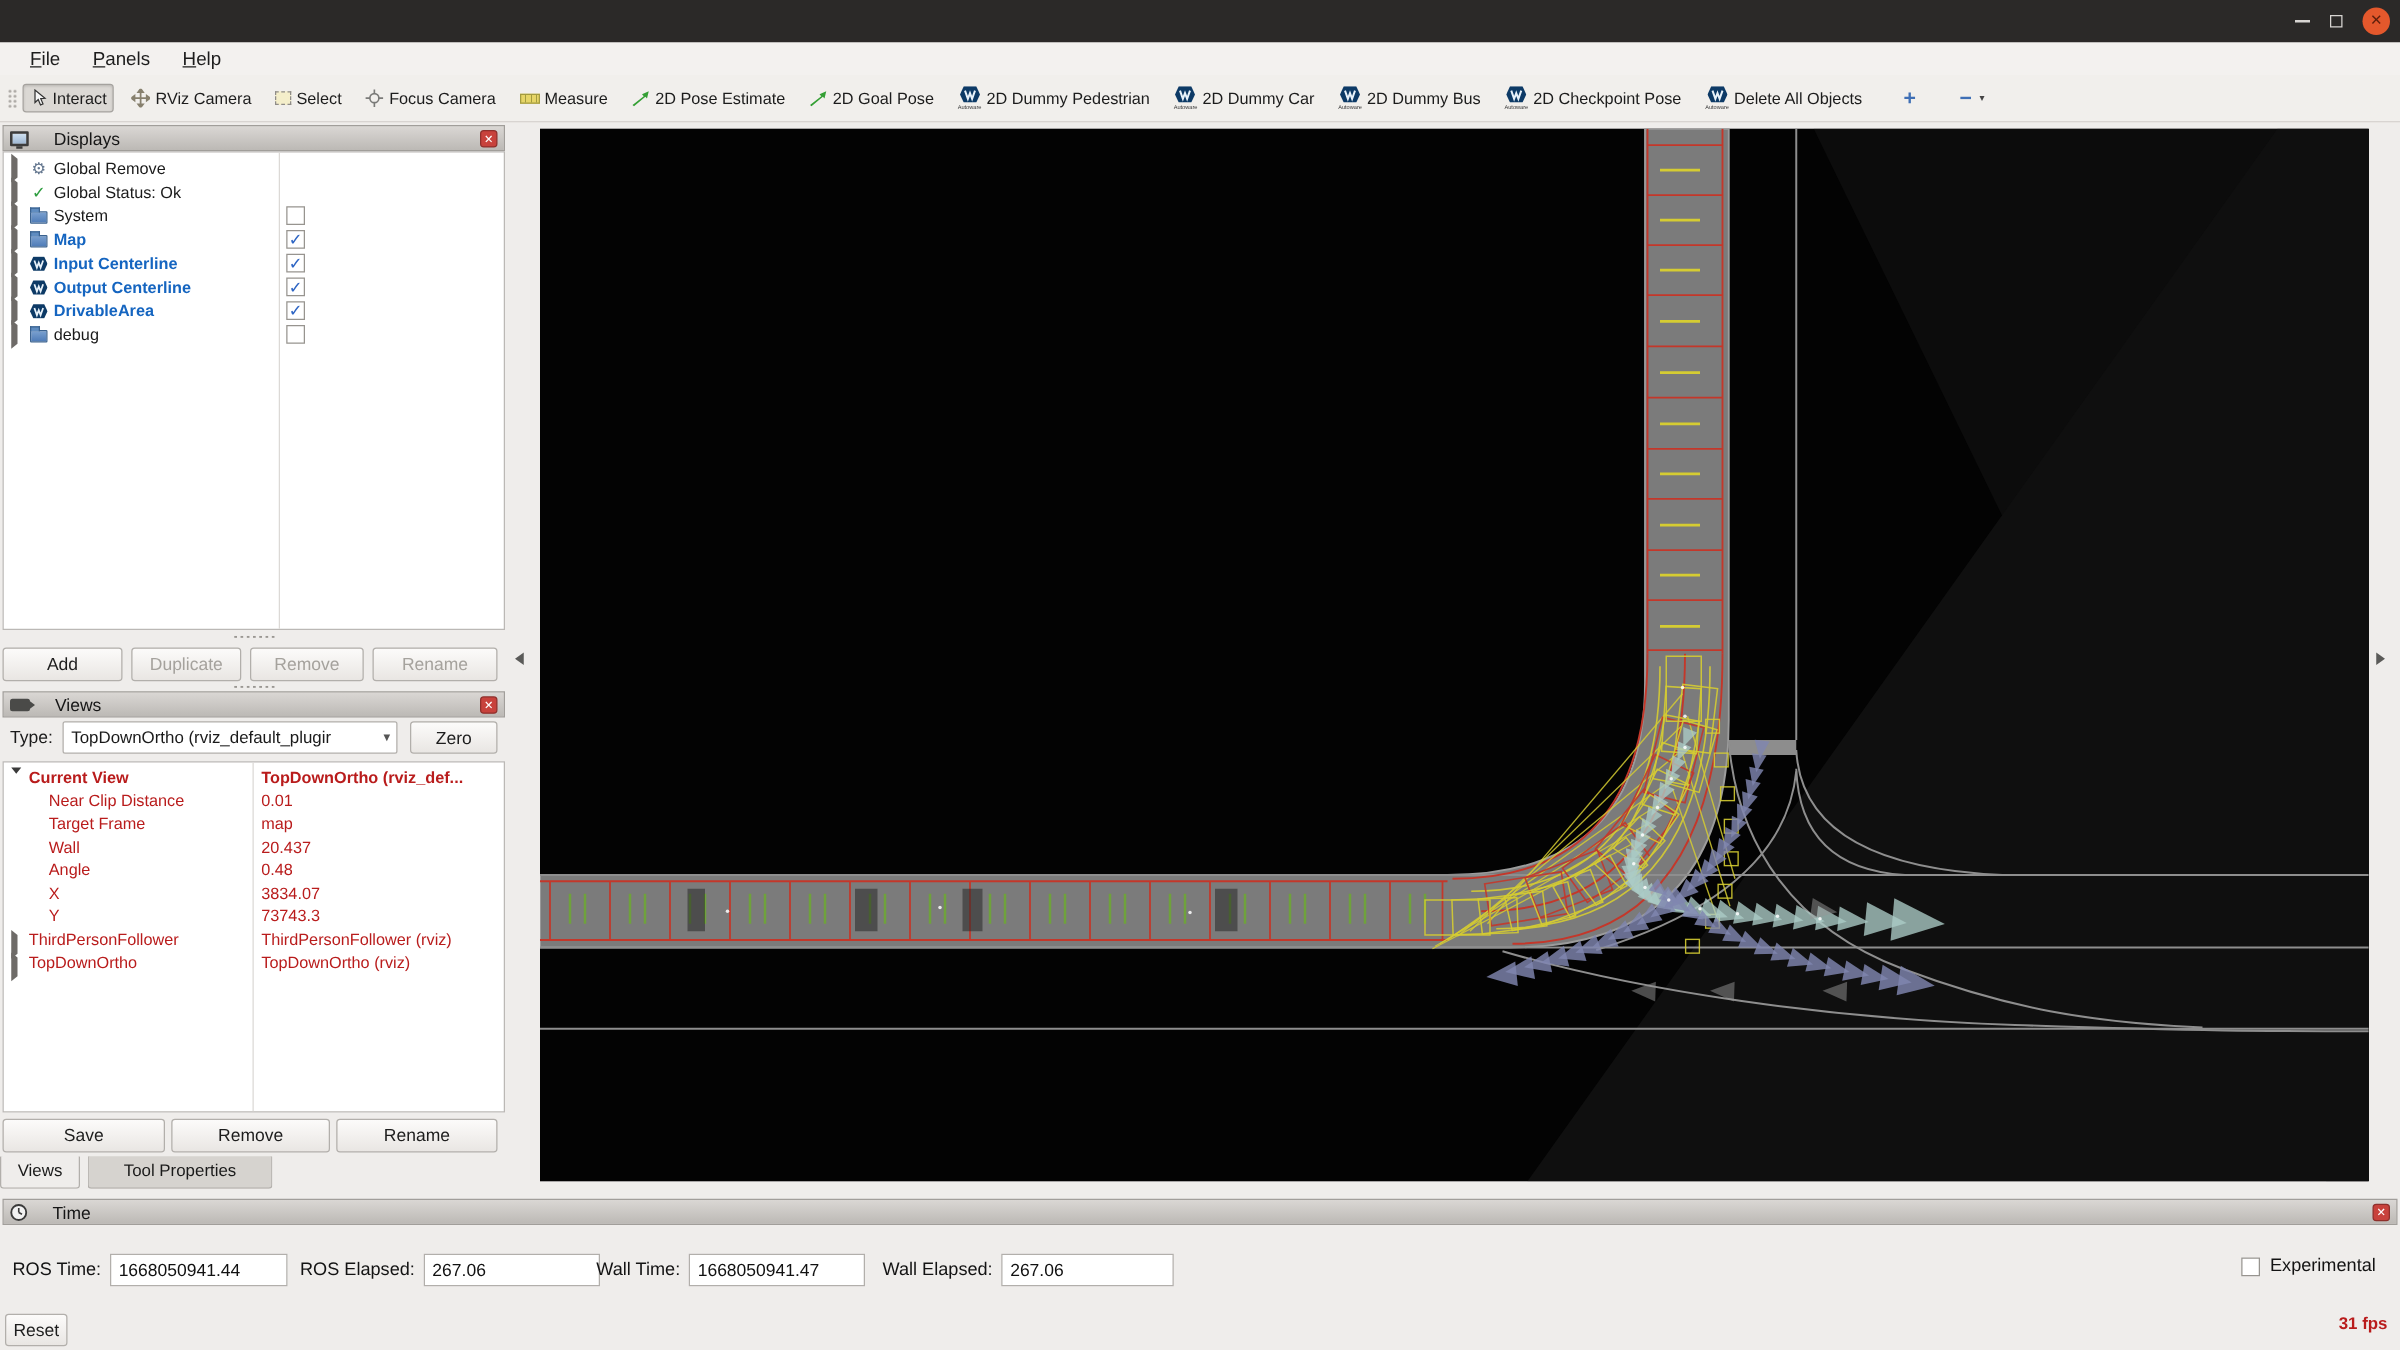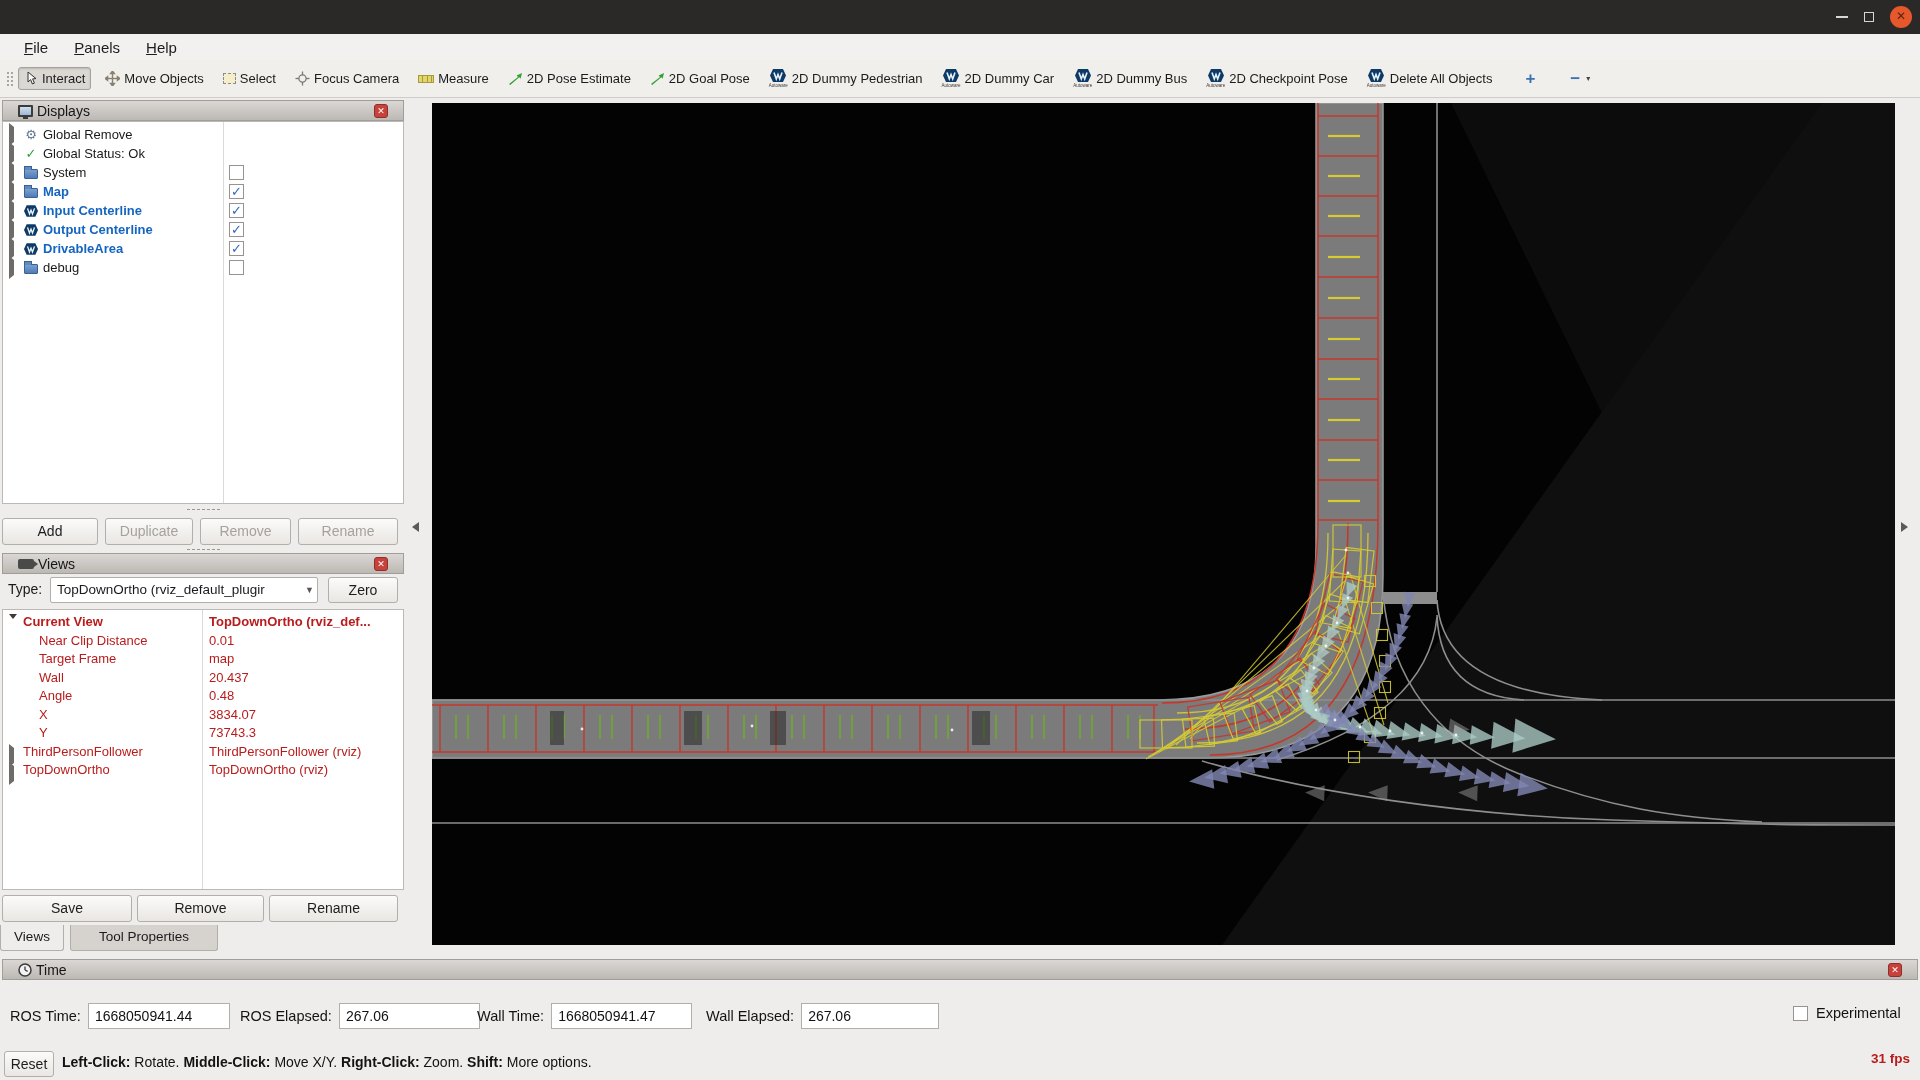--- a/index.html
+++ b/index.html
@@ -29,21 +29,21 @@
   .sel-box { width:13px; height:11px; border:1px dashed #8f8c88; background:#f4eeca; }
   .measure-box { width:16px; height:8px; background:#e6d567; border:1px solid #a39b3f;
      background-image:linear-gradient(90deg, transparent 3px, #a39b3f 3px, #a39b3f 4px, transparent 4px, transparent 8px, #a39b3f 8px, #a39b3f 9px, transparent 9px, transparent 12px, #a39b3f 12px, #a39b3f 13px, transparent 13px); }
   .plusminus { font-size:17px; font-weight:bold; color:#3f6fb5; }
   .dd-arrow { font-size:8px; color:#444; margin-left:2px; }
 
   
   .main { position:absolute; left:0; top:98px; width:1920px; height:857px; background:#efedeb; }
 
   
-  .phdr { position:absolute; height:21px; background:linear-gradient(#dad7d4,#bcb9b5); border:1px solid #a19e9a; display:flex; align-items:center; gap:4px; padding:0 15px; font-size:14px; color:#161616; }
+  .phdr { position:absolute; height:21px; background:linear-gradient(#dad7d4,#bcb9b5); border:1px solid #a19e9a; display:flex; align-items:center; gap:20px; padding:0 5px; font-size:14px; color:#161616; }
   .phdr .sp { flex:1; }
   .panel-close { width:14px; height:14px; background:#c8423c; border:1px solid #8f2f2b; border-radius:3px; color:#fff; font-size:9px; line-height:12px; text-align:center; font-weight:bold; }
 
   .mon-icon { width:15px; height:12px; border:2px solid #3c3c3c; background:linear-gradient(#cfe0ef,#9fb8d4); border-radius:1px; position:relative; }
   .mon-icon::after { content:""; position:absolute; left:3px; bottom:-4px; width:5px; height:2px; background:#3c3c3c; }
   .views-icon { width:16px; height:10px; background:#4a4a48; border-radius:2px; position:relative; }
   .views-icon::after { content:""; position:absolute; right:-4px; top:2px; border-left:4px solid #4a4a48; border-top:3px solid transparent; border-bottom:3px solid transparent; }
   .clock-icon { width:14px; height:14px; }
 
   
@@ -134,21 +134,21 @@
       <span class="ticon">
         <svg width="15" height="15" viewBox="0 0 15 15" stroke="#87806e" stroke-width="1.4" fill="#87806e">
           <line x1="7.5" y1="2" x2="7.5" y2="13"></line>
             <line x1="2" y1="7.5" x2="13" y2="7.5"></line>
           <path d="M7.5,0 L5.6,2.6 L9.4,2.6 Z"></path>
             <path d="M7.5,15 L5.6,12.4 L9.4,12.4 Z"></path>
           <path d="M0,7.5 L2.6,5.6 L2.6,9.4 Z"></path>
             <path d="M15,7.5 L12.4,5.6 L12.4,9.4 Z"></path>
         </svg>
       </span>
-      <span>Move Objects</span>
+      <span>RViz Camera</span>
     </div>
 
     <div class="tool">
       <span class="ticon">
           <span class="sel-box"></span>
         </span>
       <span>Select</span>
     </div>
 
     <div class="tool">
@@ -679,17 +679,16 @@
     </div>
 
     <div class="exp-check" style="left:1793px">
       <span class="cb2"></span>
       <span>Experimental</span>
     </div>
   </div>
 
   <div class="statusbar">
     <div class="btn" style="left:4px; top:6px; width:50px; height:26px; line-height:24px;">Reset</div>
-    <div class="hint"><b>Left-Click:</b><span> Rotate. </span><b>Middle-Click:</b><span> Move X/Y. </span><b>Right-Click:</b><span> Zoom. </span><b>Shift:</b><span> More options.</span></div>
     <div class="fps">31 fps</div>
   </div>
 
 </div>
 
 </body></html>

